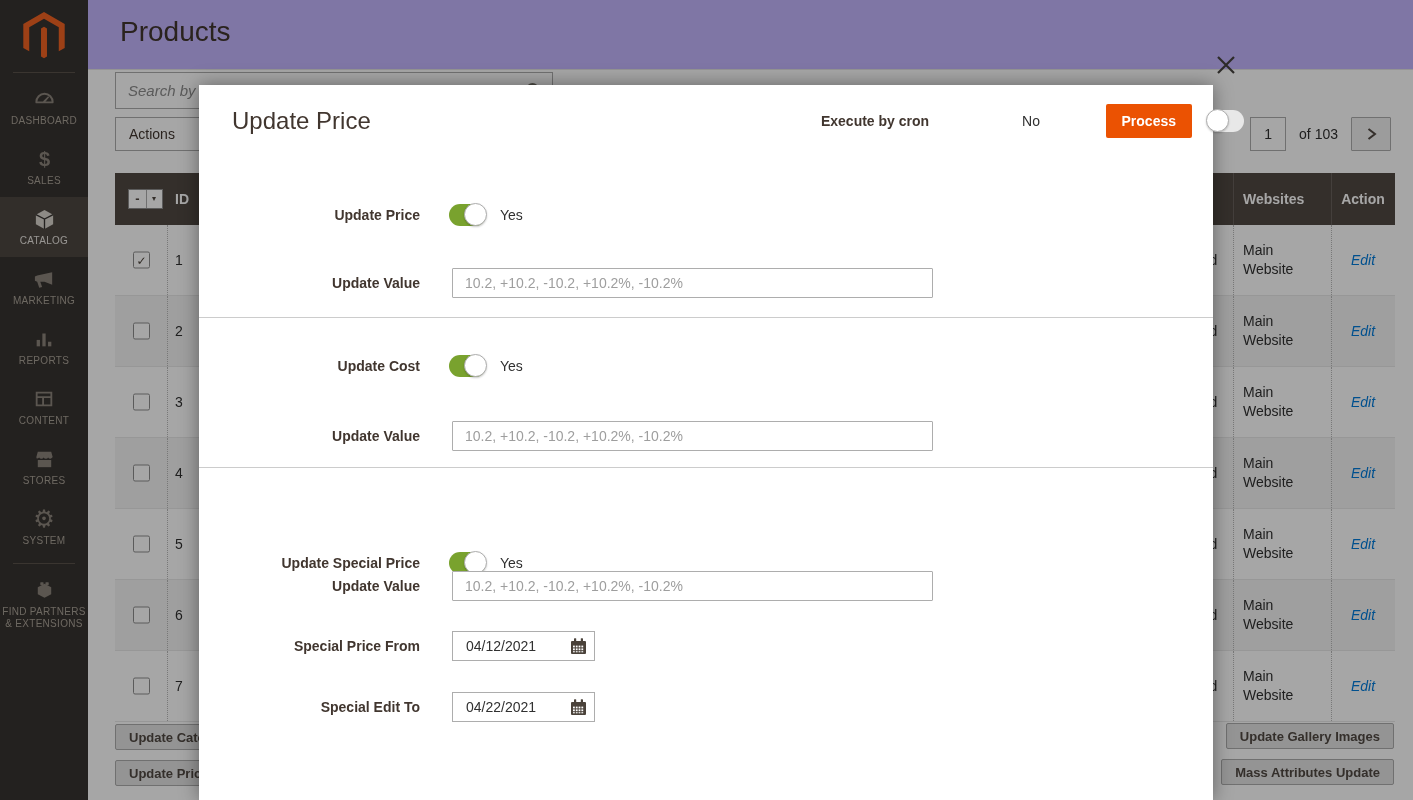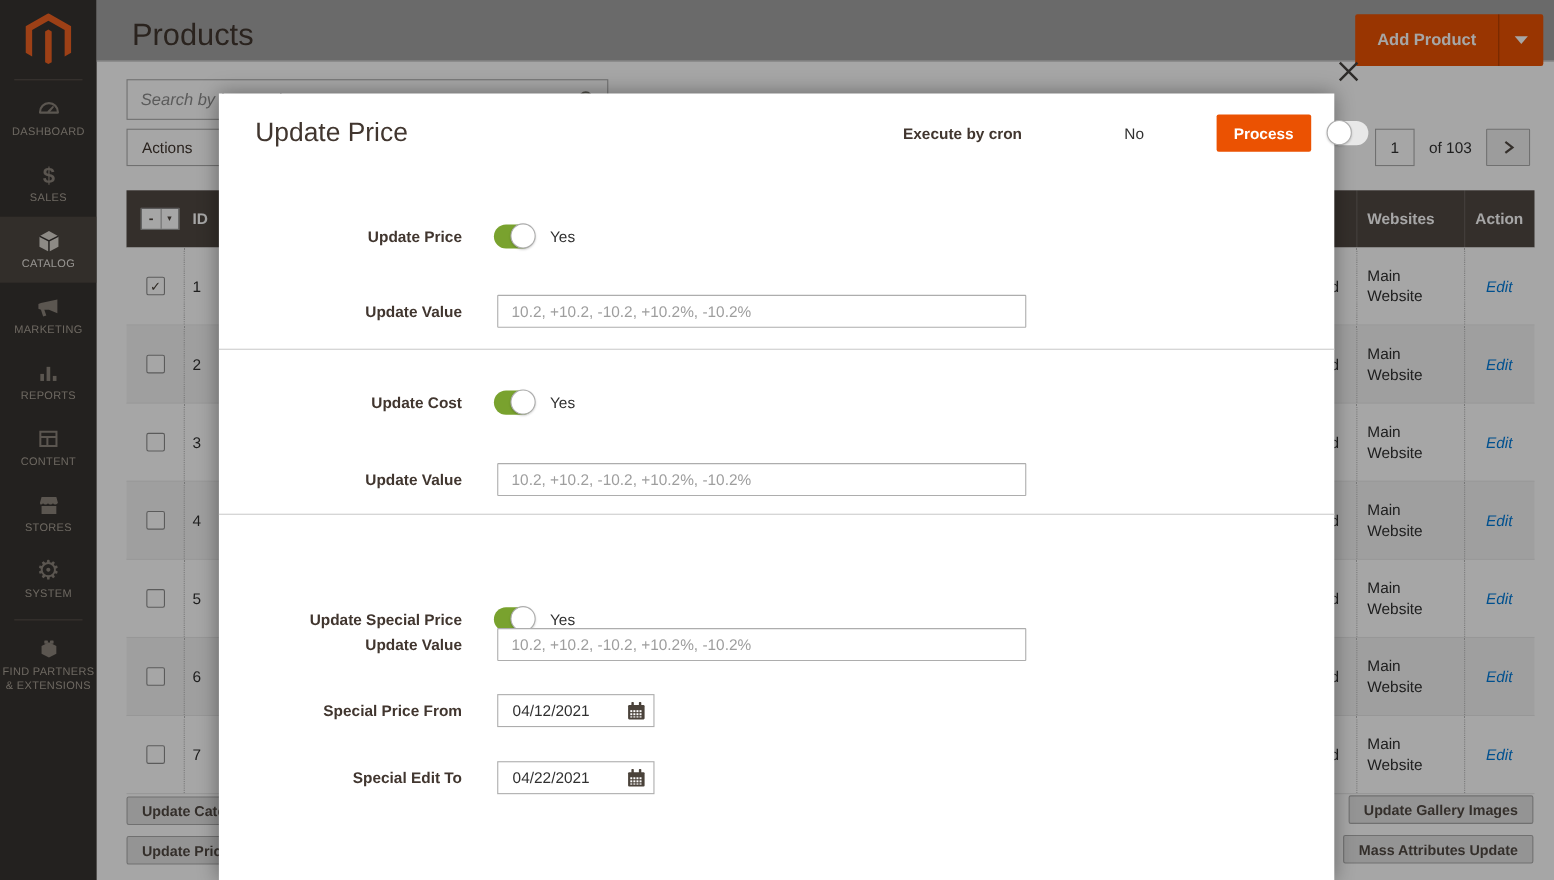--- a/index.html
+++ b/index.html
@@ -19,21 +19,21 @@
   .sb-item.active { background:#4d4741; }
   .sb-icon { height:24px; display:flex; align-items:center; justify-content:center; color:#8c857c; }
   .sb-item.active .sb-icon { color:#d9d4cd; }
   .gear-glyph { font-size:24px; line-height:24px; }
   .sb-label { font-size:10px; letter-spacing:.3px; color:#a8a196; white-space:pre-line; line-height:12px; }
   .sb-item.active .sb-label { color:#e9e5e0; }
   .sb-divider { height:1px; background:#59524b; margin:6px 13px 10px; }
 
   
   .main { position:absolute; left:88px; top:0; right:0; bottom:0; background:#fff; z-index:1; }
-  .page-header { position:absolute; top:0; left:0; right:0; height:56px; border-bottom:1px solid #e3e3e3; background:#a3a3a3; }
+  .page-header { position:absolute; top:0; left:0; right:0; height:70px; border-bottom:1px solid #e3e3e3; background:#c4b5fd; }
   .page-title { position:absolute; left:32px; top:16px; margin:0; font-size:28px; font-weight:400; color:#41362f; }
   .add-product-btn { position:absolute; right:10px; top:13px; height:47px; display:flex; align-items:stretch; background:var(--primary); border-radius:2px; cursor:pointer; z-index:2; }
   .ap-label { line-height:47px; padding:0 20px; color:#fff; font-size:15px; font-weight:bold; }
   .ap-caret { width:41px; display:flex; align-items:center; justify-content:center; border-left:1px solid rgba(0,0,0,.25); }
   .tri { width:0; height:0; border-left:6px solid transparent; border-right:6px solid transparent; border-top:7px solid #fff; display:block; }
 
   .search-box { position:absolute; left:27px; top:72px; width:438px; height:37px; border:1px solid #adadad; background:#fff; }
   .search-input { position:absolute; inset:0; width:100%; height:100%; border:0; background:none; padding:0 40px 0 12px; font-size:15px; font-style:italic; color:#555; outline:none; font-family:inherit; }
   .search-input::placeholder { color:#8c8c8c; opacity:1; font-style:italic; }
   .search-icon { position:absolute; right:8px; top:8px; cursor:pointer; }
@@ -198,26 +198,20 @@
           <span class="sb-label">FIND PARTNERS
 &amp; EXTENSIONS</span>
         </div>
       </nav>
   </aside>
 
   <main class="main">
     <header class="page-header">
       <h1 class="page-title">Products</h1>
     </header>
-    <div class="add-product-btn">
-      <span class="ap-label">Add Product</span>
-      <span class="ap-caret">
-          <i class="tri"></i>
-        </span>
-    </div>
 
     <div class="search-box">
       <input class="search-input" placeholder="Search by keyword" style="">
       <span class="search-icon">
         <svg width="20" height="20" viewBox="0 0 20 20">
             <circle cx="8.5" cy="8.5" r="5.5" fill="none" stroke="#747268" stroke-width="2"></circle>
             <line x1="12.8" y1="12.8" x2="18" y2="18" stroke="#747268" stroke-width="2.4"></line>
           </svg>
       </span>
     </div>

